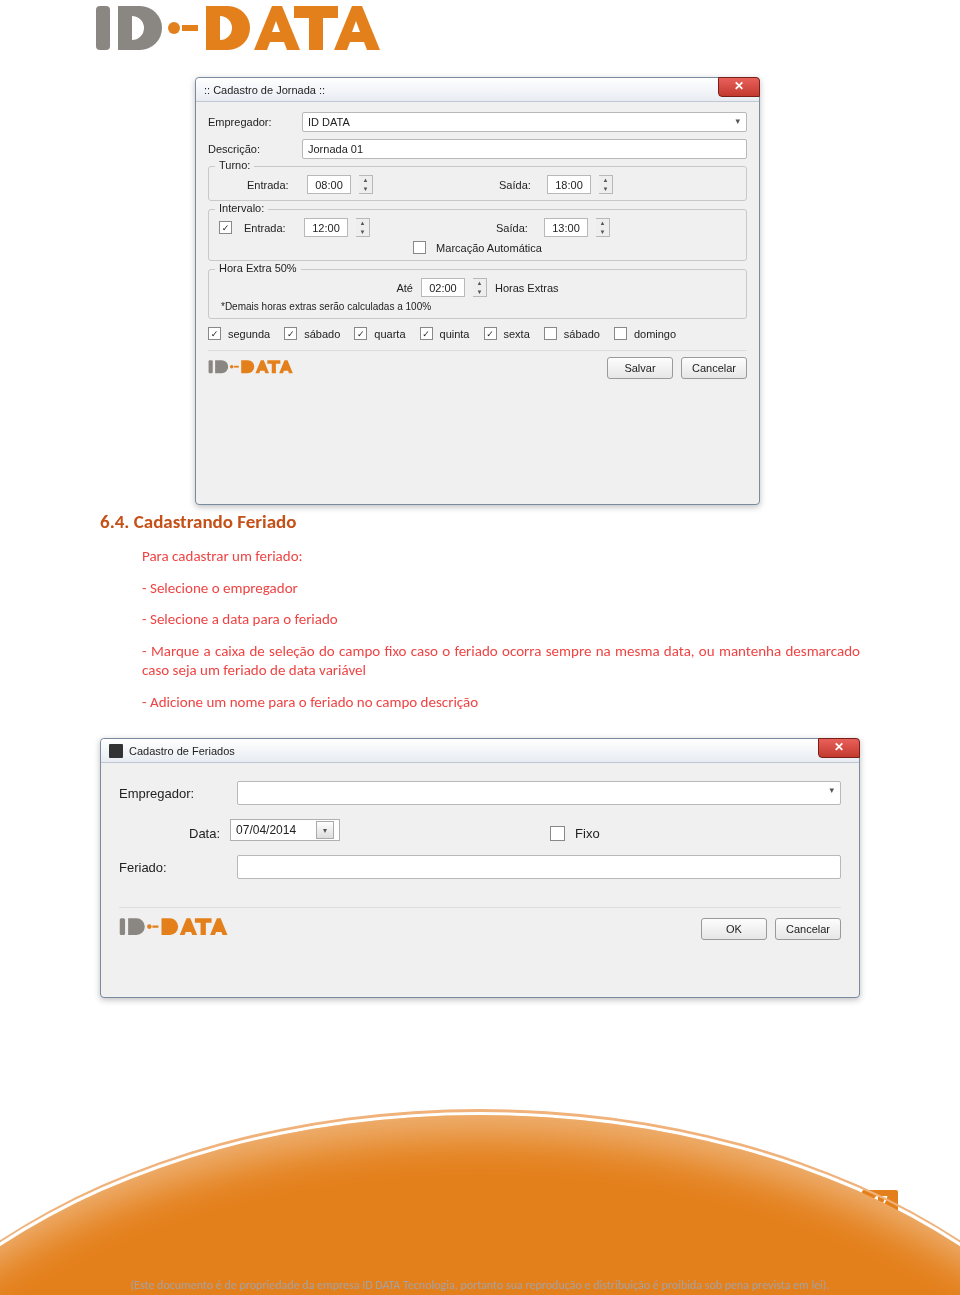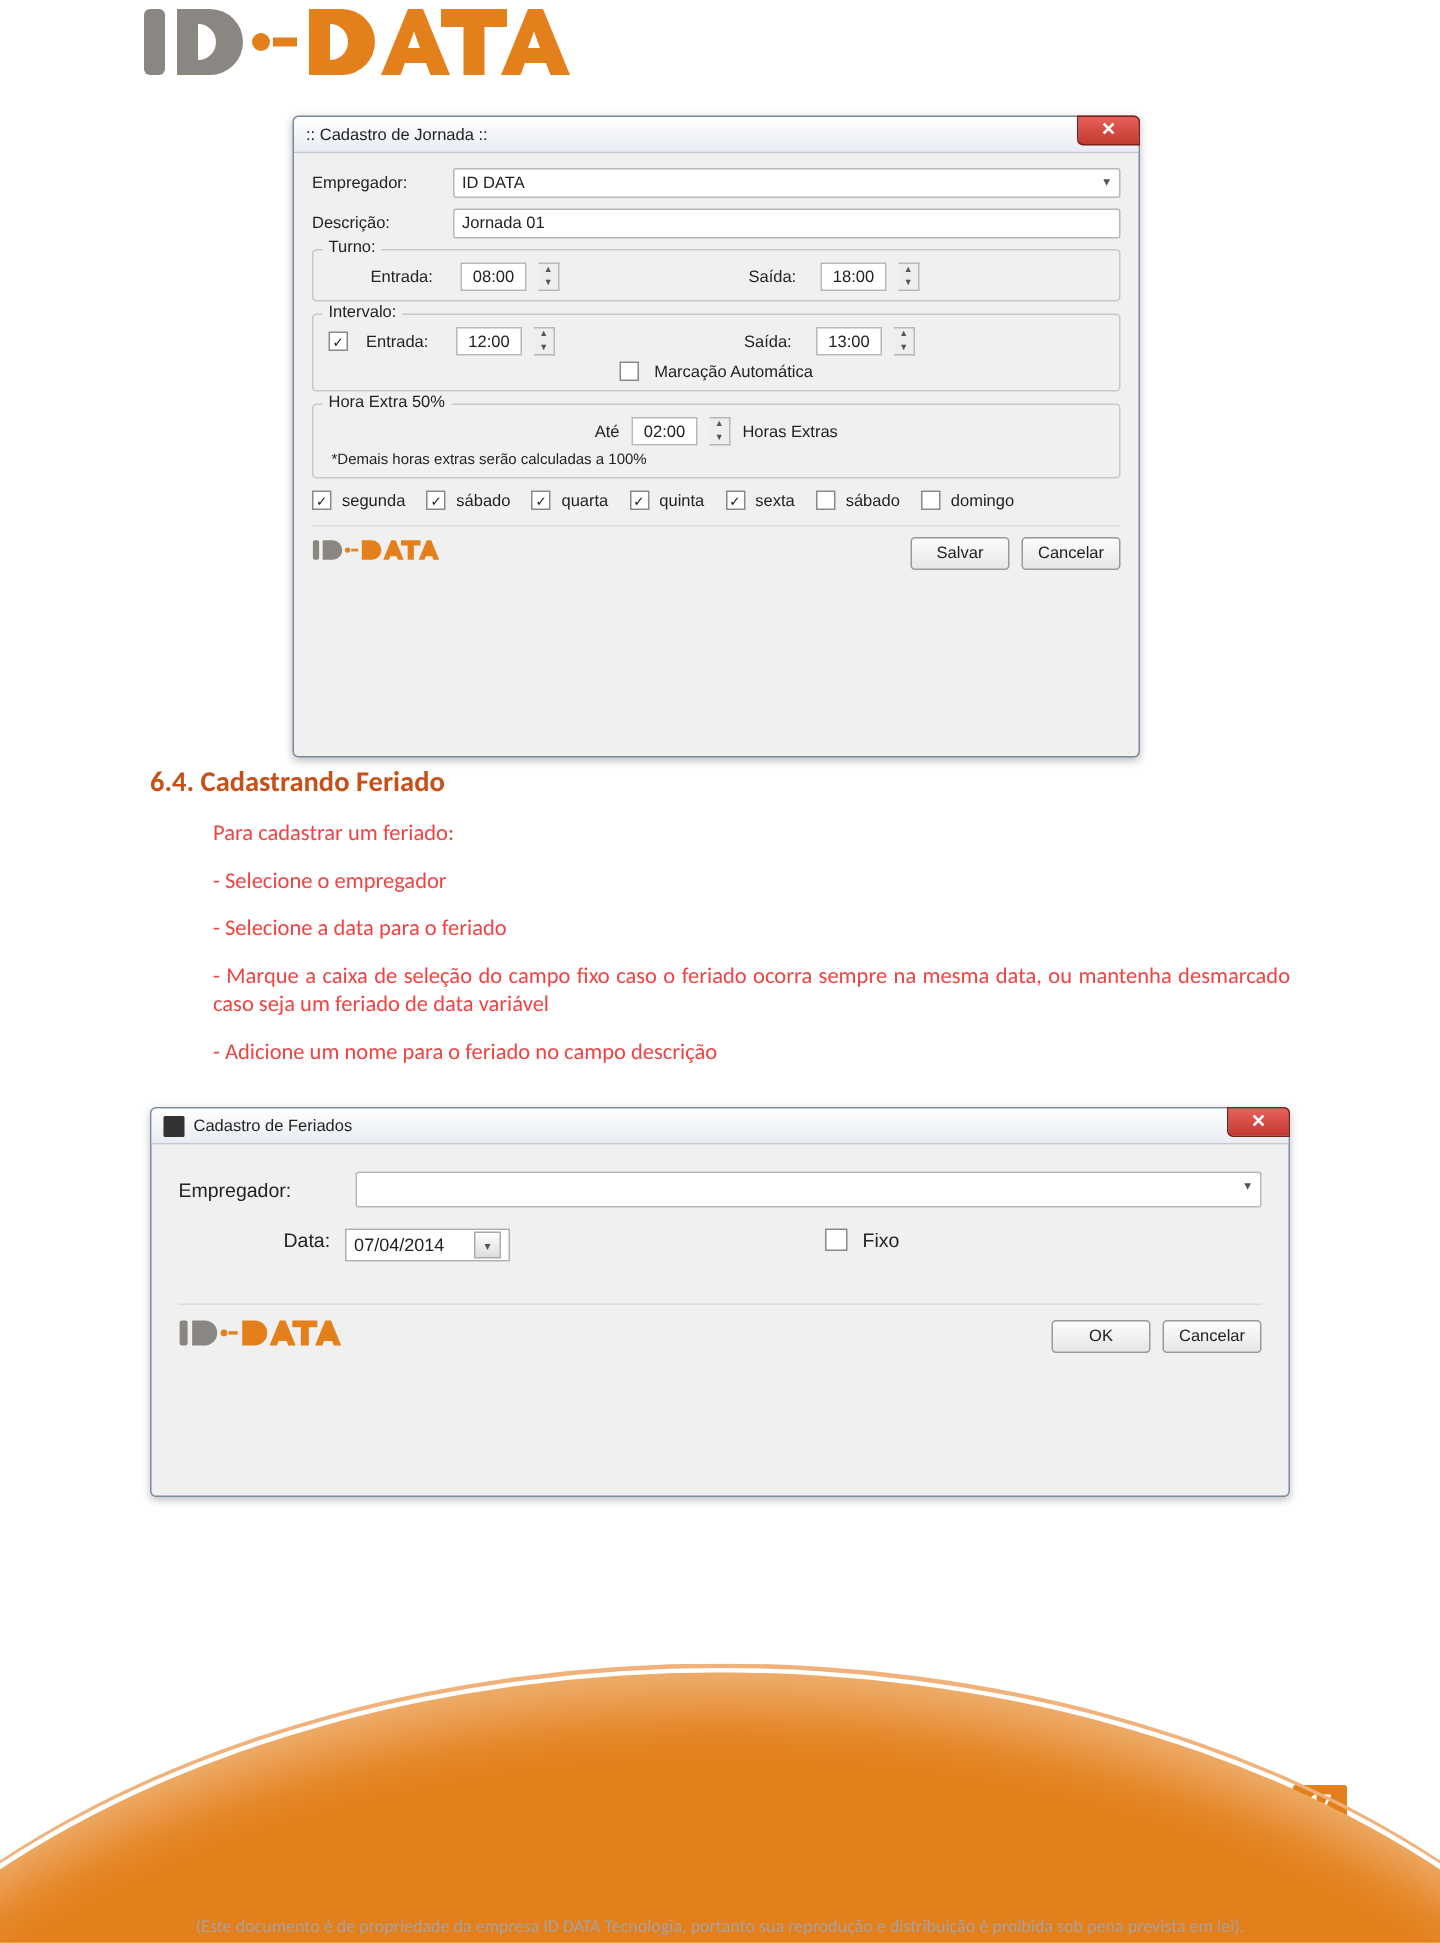--- a/index.html
+++ b/index.html
@@ -110,21 +110,21 @@
   .win2 .inp { height: 24px; font-size: 12px; }
   .win2 .datefld {
     width: 110px; height: 22px; border:1px solid #b0b0b0; background:#fff;
     display:flex; align-items:center; padding:0 5px; font-size:12px; position:relative;
   }
   .win2 .datefld .calbtn {
     width: 18px; height: 18px; margin-left: auto;
     border:1px solid #aaa; background:linear-gradient(#fff,#ddd);
     display:flex;align-items:center;justify-content:center;font-size:8px;color:#555;
   }
-  .row2 { display:flex; align-items:flex-start; margin: 14px 0 14px 70px; gap: 10px; }
+  .row2 { display:flex; align-items:flex-end; margin: 14px 0 14px 70px; gap: 10px; }
   .fixo { margin-left: 200px; display:flex; align-items:center; gap:6px; }
   .fixo .chk { width:15px; height:15px; }
   .win2 .titleicon {
     width:14px; height:14px; background:#333; margin-right:6px; border-radius:1px;
   }
 
   
   .pgnum {
     position: absolute; right: 62px; top: 1190px;
     color: #fff; font-weight: bold; font-size: 15px;
@@ -340,20 +340,26 @@
       <span>Data:</span>
       <div class="datefld">
         <span>07/04/2014</span>
         <span class="calbtn">▾</span>
       </div>
       <div class="fixo">
         <span class="chk"></span>
         <span>Fixo</span>
       </div>
     </div>
+    <div class="row">
+      <span class="lbl2">Feriado:</span>
+      <div class="inp">
+          <span></span>
+        </div>
+    </div>
 
     <div class="footer" style="margin-top:28px;">
       <div class="minilogo">
         <svg viewBox="0 0 290 58" style="width:110px;height:26px;">
           <rect x="2" y="6" width="14" height="44" rx="4" fill="#8a8681"></rect>
           <path d="M24 6 h22 a22 22 0 0 1 0 44 h-22 z" fill="#8a8681"></path>
           <circle cx="80" cy="28" r="6" fill="#E4801C"></circle>
           <rect x="88" y="25" width="16" height="6" fill="#E4801C"></rect>
           <path d="M112 6 h22 a22 22 0 0 1 0 44 h-22 z" fill="#E4801C"></path>
           <path d="M160 50 l18-44 h10 l18 44 h-13 l-3-8 h-14 l-3 8 z" fill="#E4801C"></path>

